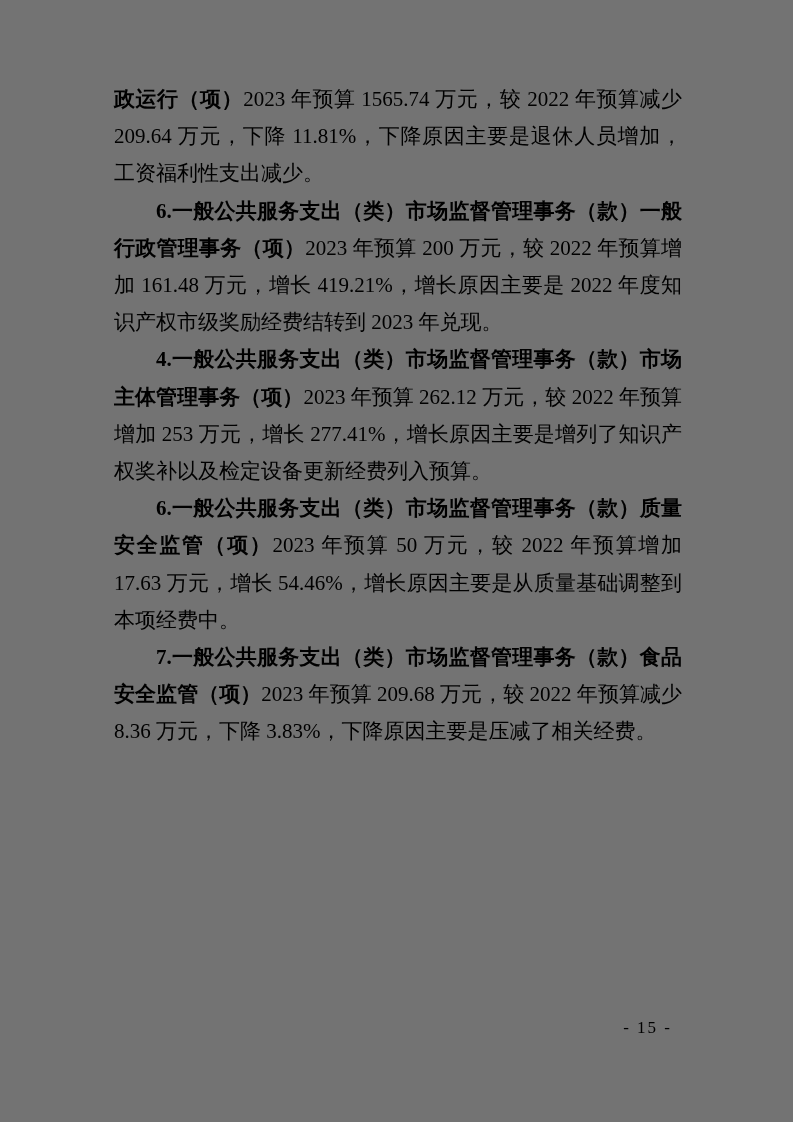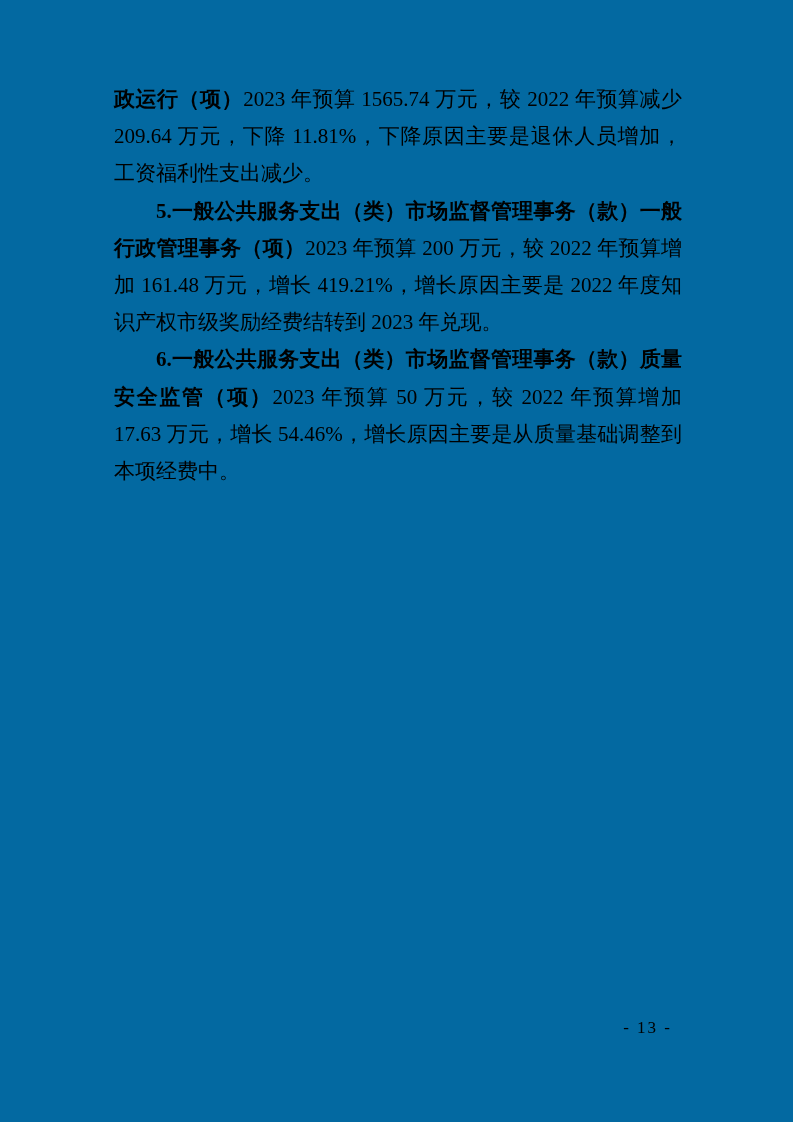--- a/index.html
+++ b/index.html
@@ -4,21 +4,21 @@
 <style>
   html, body {
     margin: 0;
     padding: 0;
     background: #ffffff;
   }
   .page {
     position: relative;
     width: 793px;
     height: 1122px;
-    background: #0369a1;
+    background: #737373;
     overflow: hidden;
   }
   .content {
     position: absolute;
     left: 114px;
     top: 81px;
     width: 568px;
     font-family: "Liberation Serif", "DejaVu Serif", serif;
     font-size: 21px;
     line-height: 37.2px;
@@ -50,24 +50,26 @@
   }
 </style>
 </head>
 <body>
 
 <div class="page">
   <div class="content">
 
     <p class="para"><span class="lead">政运行（项）</span><span class="body-text">2023 年预算 1565.74 万元，较 2022 年预算减少 209.64 万元，下降 11.81%，下降原因主要是退休人员增加，工资福利性支出减少。</span></p>
 
-    <p class="para indent"><span class="lead">5.一般公共服务支出（类）市场监督管理事务（款）一般行政管理事务（项）</span><span class="body-text">2023 年预算 200 万元，较 2022 年预算增加 161.48 万元，增长 419.21%，增长原因主要是 2022 年度知识产权市级奖励经费结转到 2023 年兑现。</span></p>
+    <p class="para indent"><span class="lead">6.一般公共服务支出（类）市场监督管理事务（款）一般行政管理事务（项）</span><span class="body-text">2023 年预算 200 万元，较 2022 年预算增加 161.48 万元，增长 419.21%，增长原因主要是 2022 年度知识产权市级奖励经费结转到 2023 年兑现。</span></p>
 
+    <p class="para indent"><span class="lead">4.一般公共服务支出（类）市场监督管理事务（款）市场主体管理事务（项）</span><span class="body-text">2023 年预算 262.12 万元，较 2022 年预算增加 253 万元，增长 277.41%，增长原因主要是增列了知识产权奖补以及检定设备更新经费列入预算。</span></p>
 
 
     <p class="para indent"><span class="lead">6.一般公共服务支出（类）市场监督管理事务（款）质量安全监管（项）</span><span class="body-text">2023 年预算 50 万元，较 2022 年预算增加 17.63 万元，增长 54.46%，增长原因主要是从质量基础调整到本项经费中。</span></p>
 
+    <p class="para indent"><span class="lead">7.一般公共服务支出（类）市场监督管理事务（款）食品安全监管（项）</span><span class="body-text">2023 年预算 209.68 万元，较 2022 年预算减少 8.36 万元，下降 3.83%，下降原因主要是压减了相关经费。</span></p>
 
 
   </div>
 
-  <div class="page-number">- 13 -</div>
+  <div class="page-number">- 15 -</div>
 </div>
 
 </body></html>

